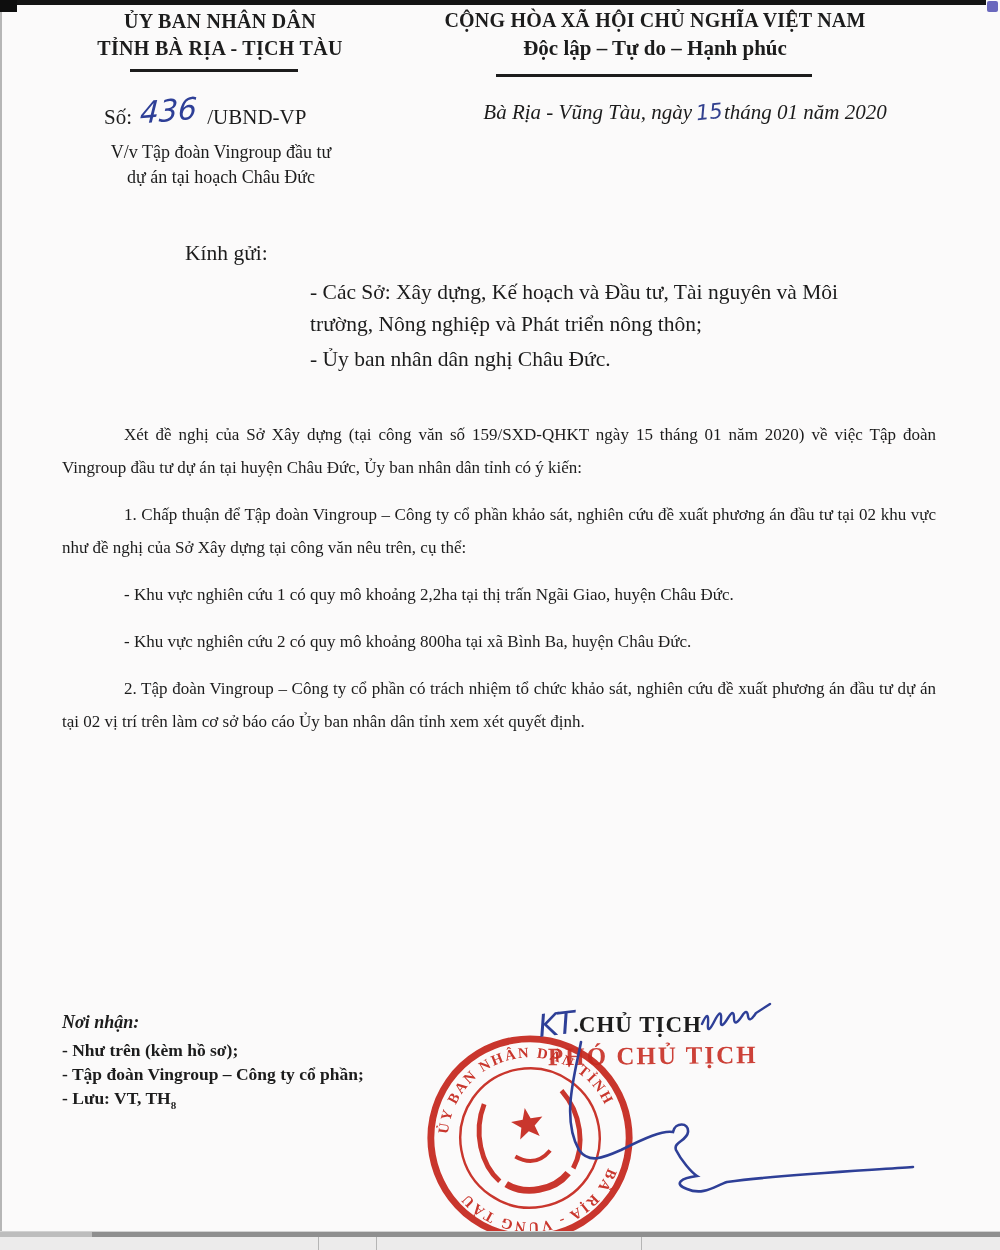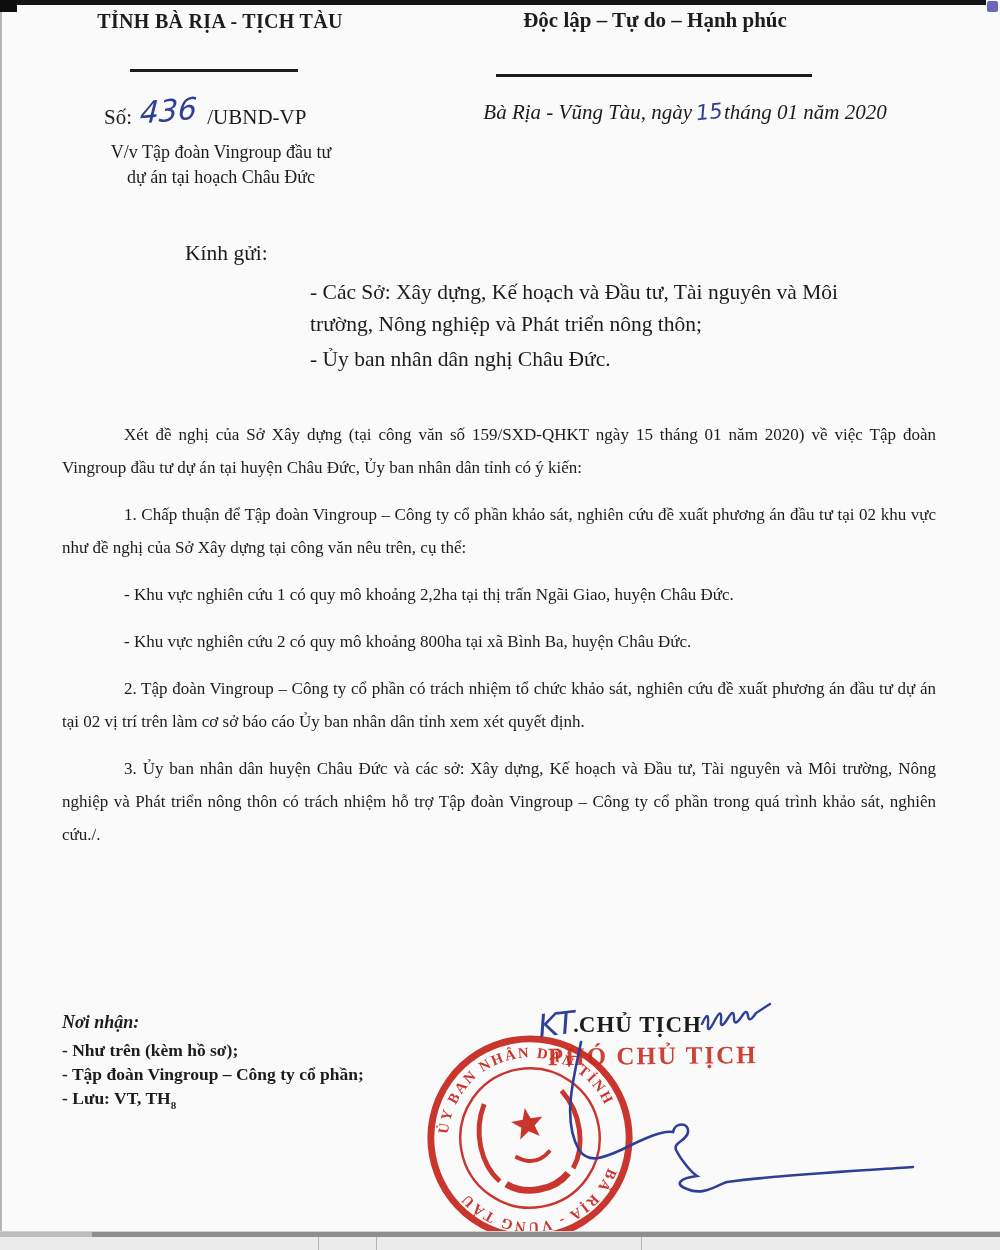--- a/index.html
+++ b/index.html
@@ -75,25 +75,27 @@
 </head>
 <body>
 
 <div class="page">
 
   <div class="top-edge"></div>
   <div class="top-edge-corner"></div>
   <div class="left-edge"></div>
 
   <div class="issuer">
+    <div>ỦY BAN NHÂN DÂN</div>
     <div>TỈNH BÀ RỊA - TỊCH TÀU</div>
   </div>
   <div class="issuer-rule"></div>
 
   <div class="national">
+    <div class="l1">CỘNG HÒA XÃ HỘI CHỦ NGHĨA VIỆT NAM</div>
     <div class="l2">Độc lập – Tự do – Hạnh phúc</div>
   </div>
   <div class="national-rule"></div>
 
   <div class="doc-number">
     <span>Số:</span><span class="hand-number">436</span><span>/UBND-VP</span>
   </div>
 
   <div class="dateline">
     <span>Bà Rịa - Vũng Tàu, ngày</span><span class="hand-day">15</span><span>tháng 01 năm 2020</span>
@@ -109,21 +111,20 @@
     <div class="recipient-item">- Các Sở: Xây dựng, Kế hoạch và Đầu tư, Tài nguyên và Môi trường, Nông nghiệp và Phát triển nông thôn;</div>
     <div class="recipient-item">- Ủy ban nhân dân nghị Châu Đức.</div>
   </div>
 
   <div class="body-text">
     <p class="para">Xét đề nghị của Sở Xây dựng (tại công văn số 159/SXD-QHKT ngày 15 tháng 01 năm 2020) về việc Tập đoàn Vingroup đầu tư dự án tại huyện Châu Đức, Ủy ban nhân dân tỉnh có ý kiến:</p>
     <p class="para">1. Chấp thuận để Tập đoàn Vingroup – Công ty cổ phần khảo sát, nghiên cứu đề xuất phương án đầu tư tại 02 khu vực như đề nghị của Sở Xây dựng tại công văn nêu trên, cụ thể:</p>
     <p class="para">- Khu vực nghiên cứu 1 có quy mô khoảng 2,2ha tại thị trấn Ngãi Giao, huyện Châu Đức.</p>
     <p class="para">- Khu vực nghiên cứu 2 có quy mô khoảng 800ha tại xã Bình Ba, huyện Châu Đức.</p>
     <p class="para">2. Tập đoàn Vingroup – Công ty cổ phần có trách nhiệm tổ chức khảo sát, nghiên cứu đề xuất phương án đầu tư dự án tại 02 vị trí trên làm cơ sở báo cáo Ủy ban nhân dân tỉnh xem xét quyết định.</p>
-    <p class="para">3. Ủy ban nhân dân huyện Châu Đức và các sở: Xây dựng, Kế hoạch và Đầu tư, Tài nguyên và Môi trường, Nông nghiệp và Phát triển nông thôn có trách nhiệm hỗ trợ Tập đoàn Vingroup – Công ty cổ phần trong quá trình khảo sát, nghiên cứu./.</p>
   </div>
 
   <div class="noi-nhan">
     <div class="label">Nơi nhận:</div>
     <div class="item">- Như trên (kèm hồ sơ);</div>
     <div class="item">- Tập đoàn Vingroup – Công ty cổ phần;</div>
     <div class="item"><span>- Lưu: VT, TH</span><sub>8</sub></div>
   </div>
 
   <div class="sig-block">

